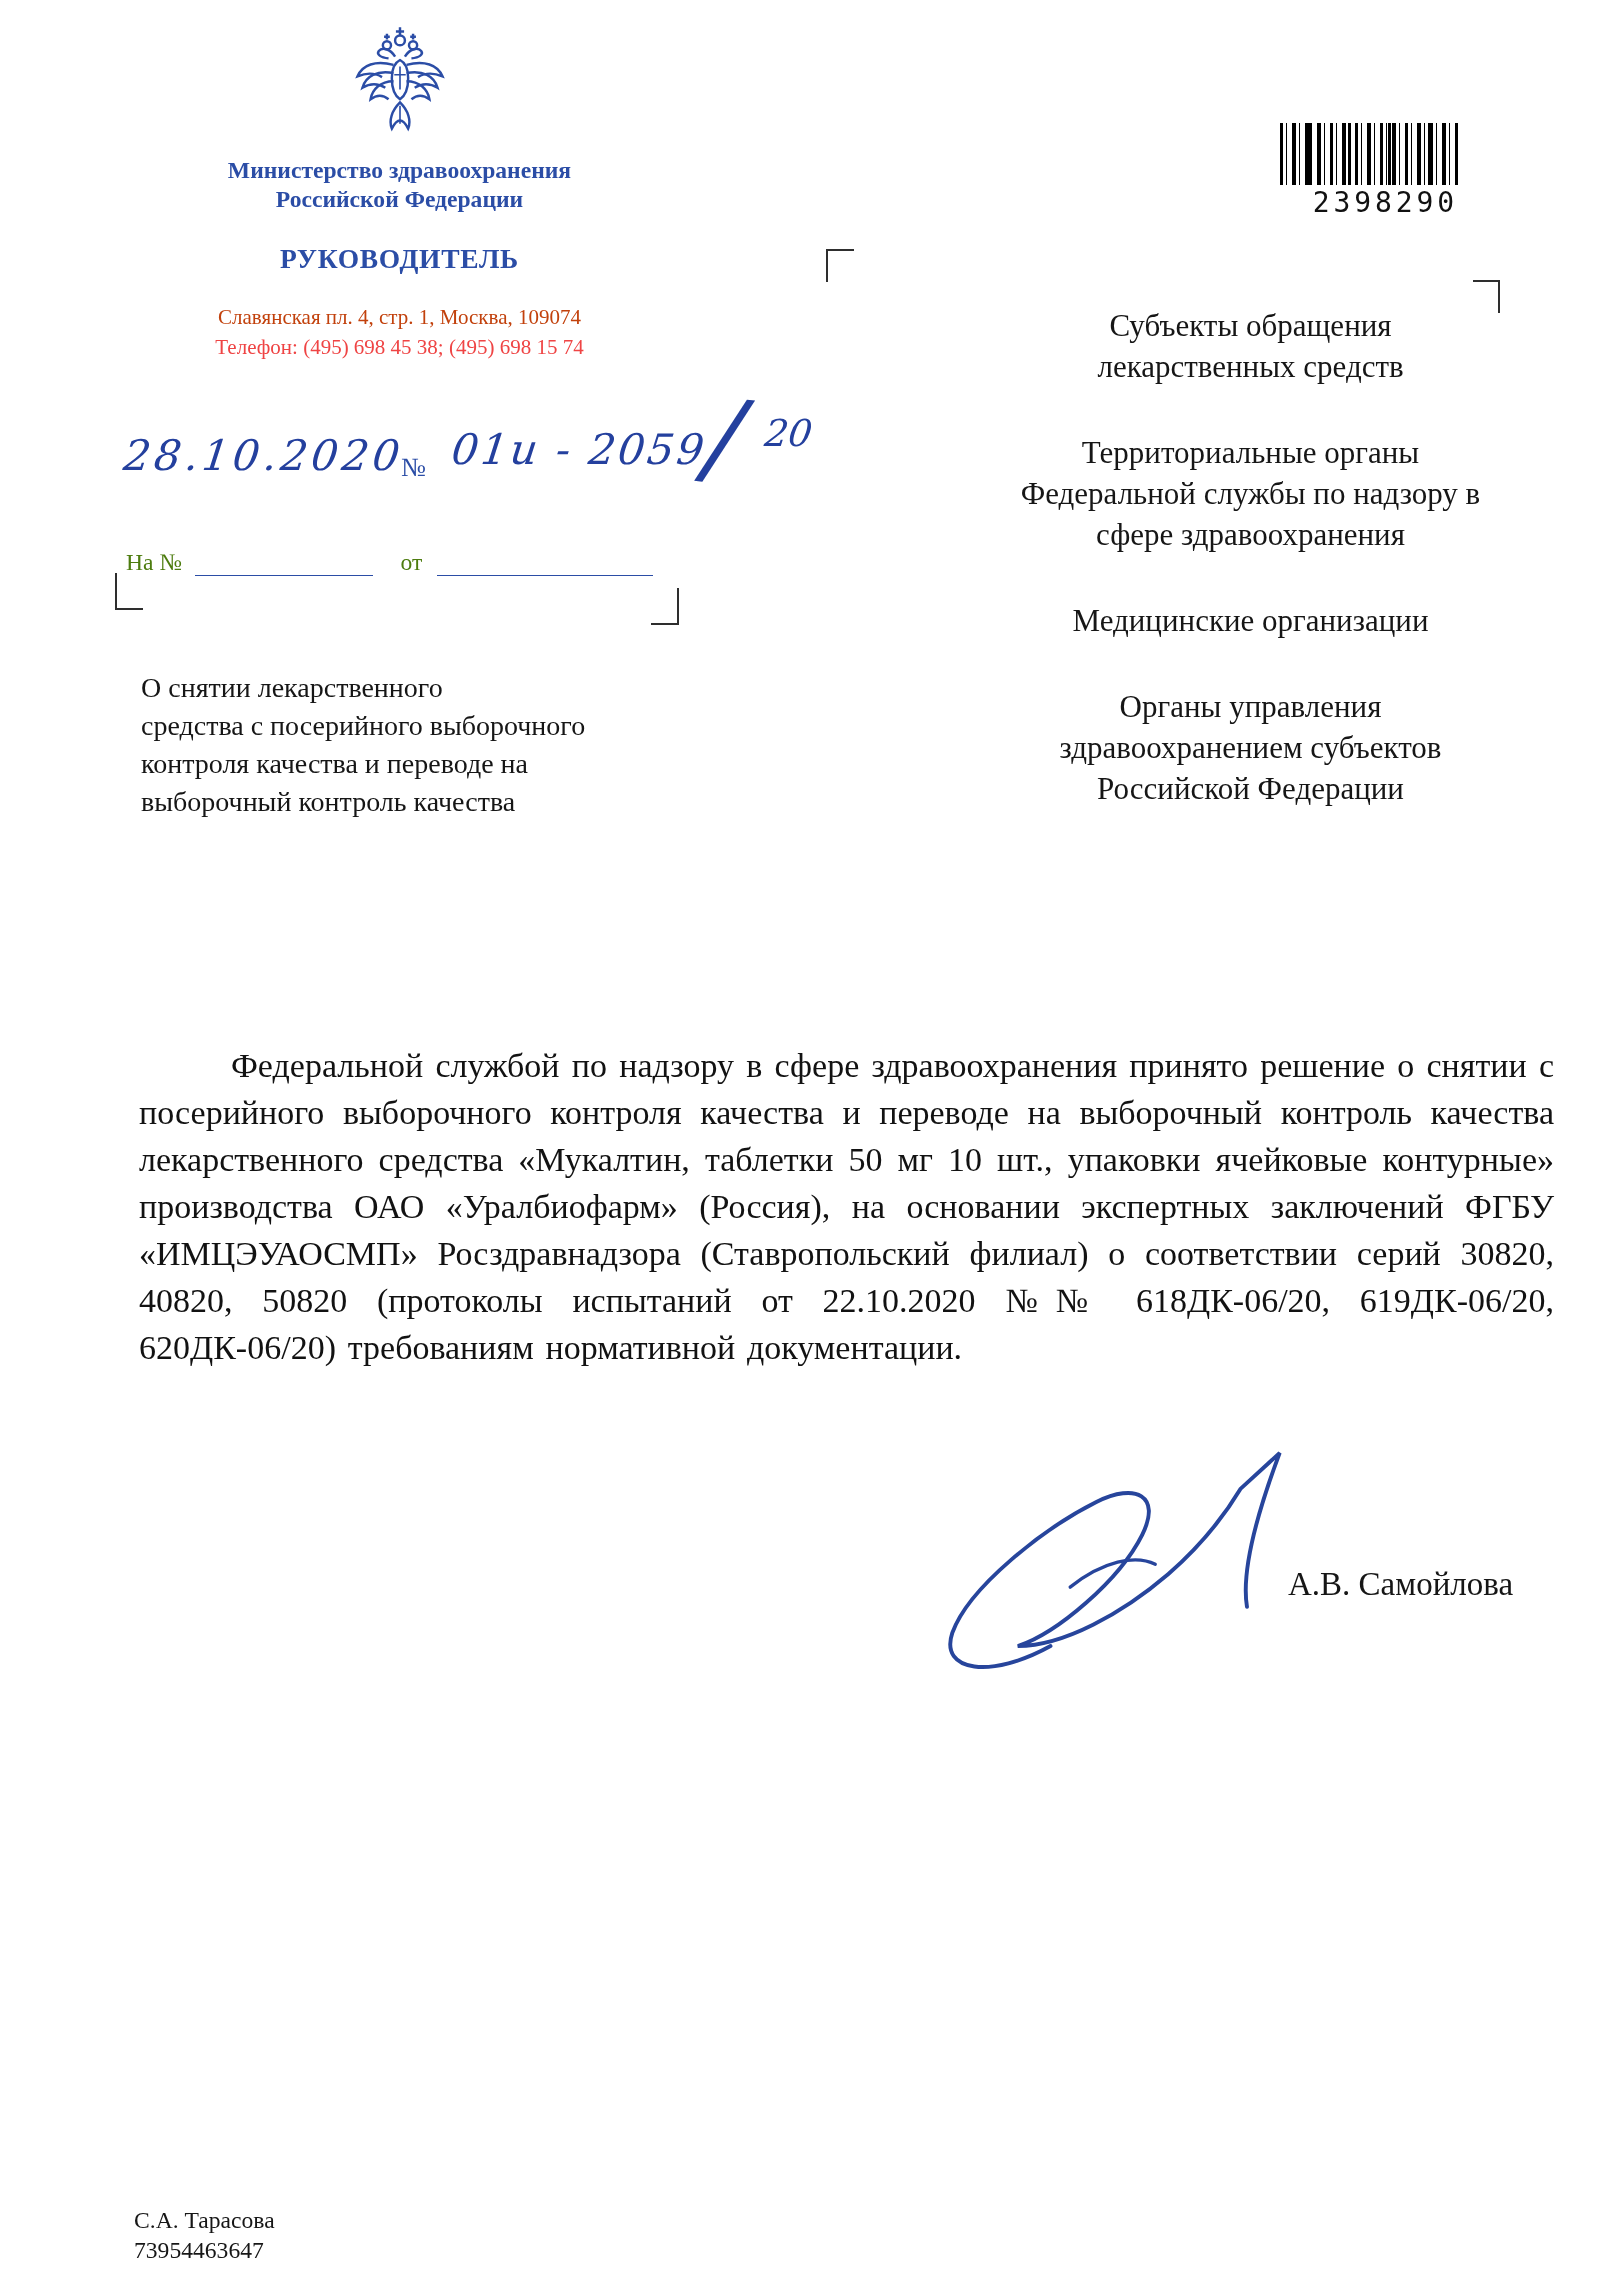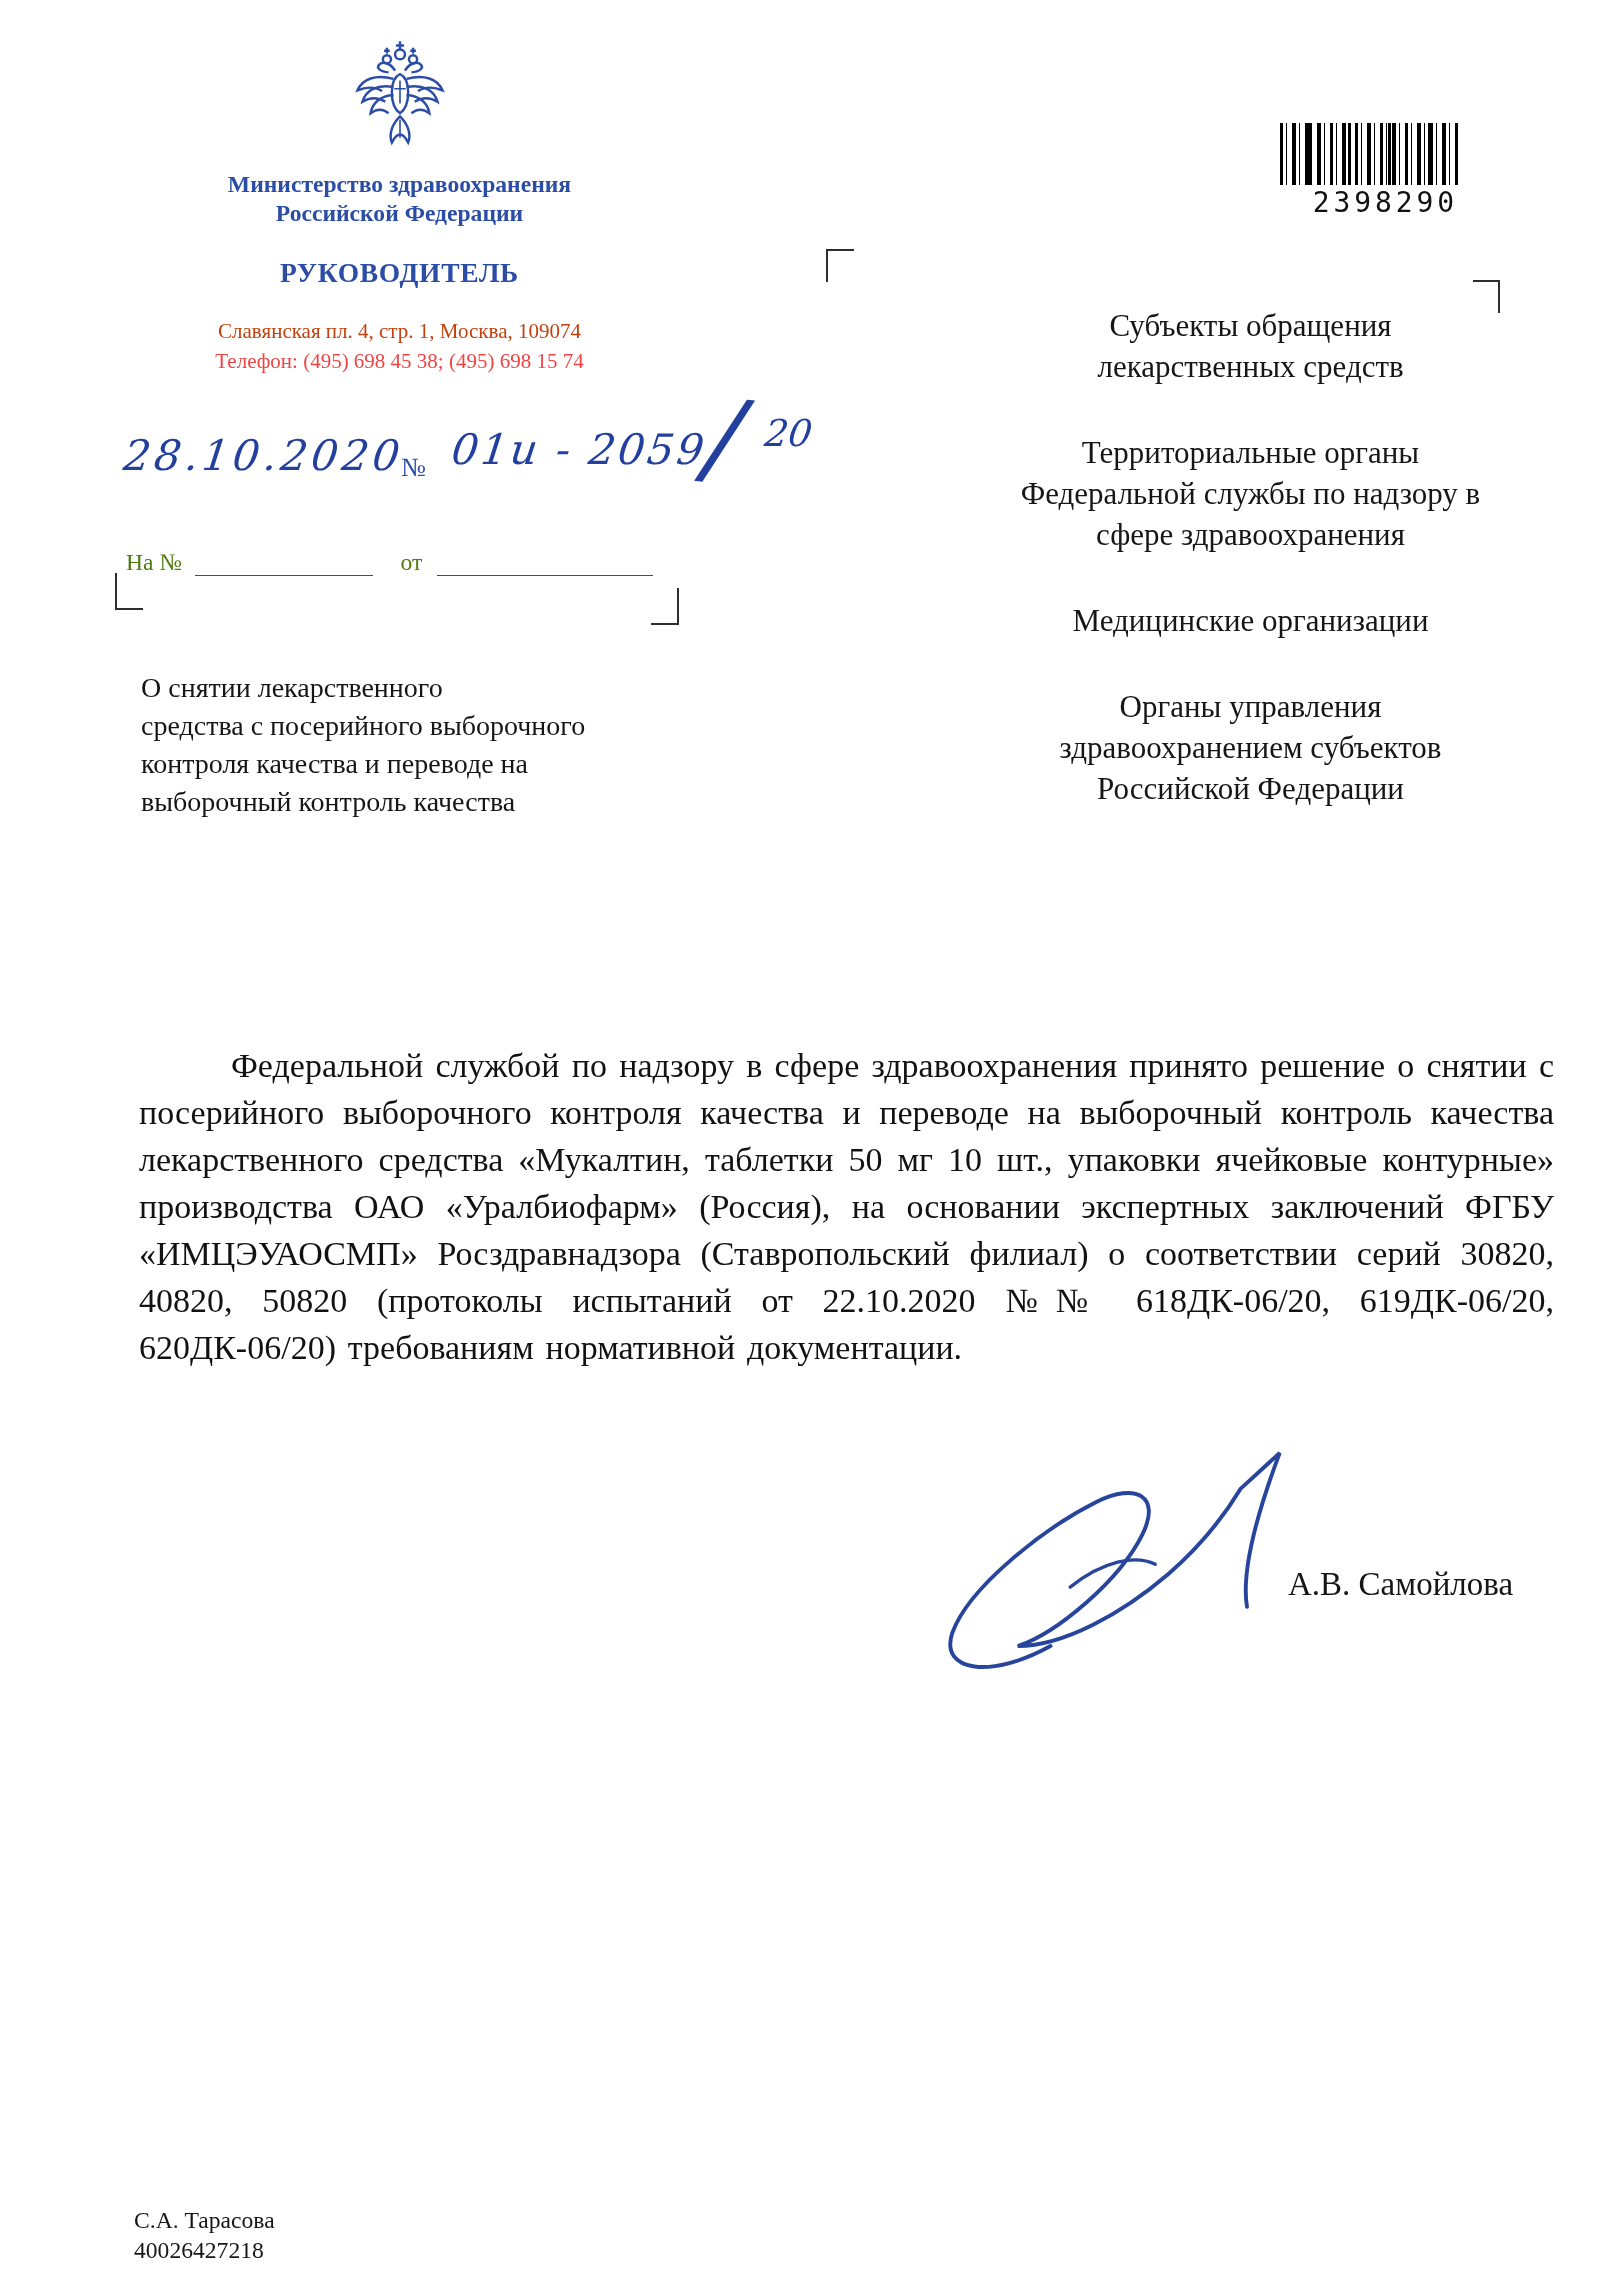--- a/index.html
+++ b/index.html
@@ -7,21 +7,21 @@
     position:relative;
     width:1623px;height:2295px;
     background:#ffffff;
     font-family:"Liberation Serif",serif;
     overflow:hidden;
     color:#161616;
   }
   .pre{white-space:pre-line;}
 
   
-  .leftcol{position:absolute;left:92px;top:38px;width:615px;text-align:center;}
+  .leftcol{position:absolute;left:92px;top:24px;width:615px;text-align:center;}
   .emblem{display:inline-block;}
   .ministry{font-weight:bold;font-size:23.6px;line-height:29px;color:#2b4da6;margin-top:9.2px;}
   .agency{font-weight:bold;font-size:29px;line-height:37px;color:#2b4da6;margin-top:14.4px;}
   .position{font-weight:bold;font-size:27.5px;color:#2b4da6;margin-top:29px;letter-spacing:0.7px;}
   .address{font-size:21px;color:#c2410c;margin-top:30px;}
   .phone{font-size:21px;color:#ef4444;margin-top:5.2px;}
 
   
   .hand{font-family:"DejaVu Serif",serif;font-style:italic;color:#24409e;}
   .date-hand{position:absolute;left:124px;top:431px;font-size:42px;letter-spacing:3.9px;transform:skewX(-7deg);}
@@ -151,17 +151,17 @@
   <div class="sig-svg">
     <svg width="406" height="249" viewBox="0 0 620 380" fill="none">
       <path d="M210 310 C120 360 40 350 60 290 C85 220 200 130 280 90 C340 60 380 80 350 140 C315 210 220 290 160 310 C230 310 320 260 390 200 C430 165 470 120 500 70 L560 15 C530 95 500 190 510 250" stroke="#27459c" stroke-width="6" stroke-linecap="round"></path>
       <path d="M240 220 C290 180 340 170 370 185" stroke="#27459c" stroke-width="5" stroke-linecap="round"></path>
     </svg>
   </div>
   <div class="sig-name">А.В. Самойлова</div>
 
   <div class="footer">
     <div>С.А. Тарасова</div>
-    <div>40026427218</div>
+    <div>73954463647</div>
   </div>
 
 </div>
 
 
 </body></html>

